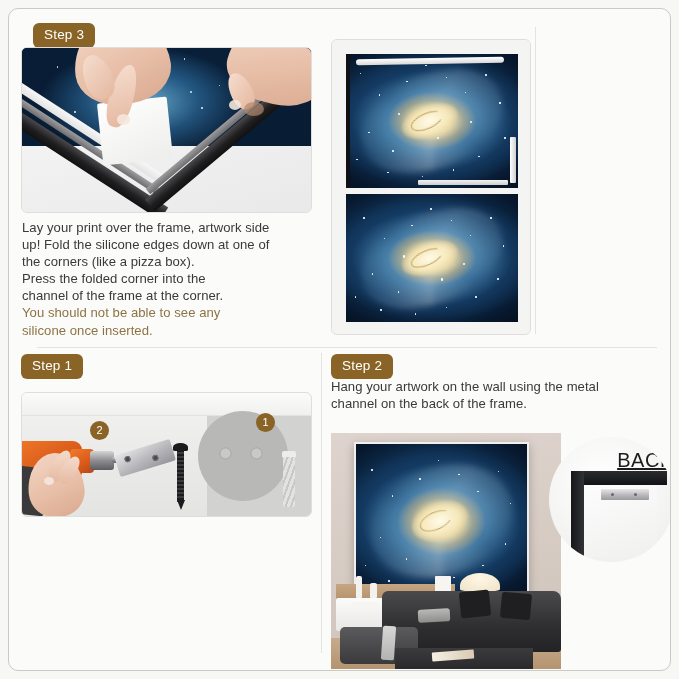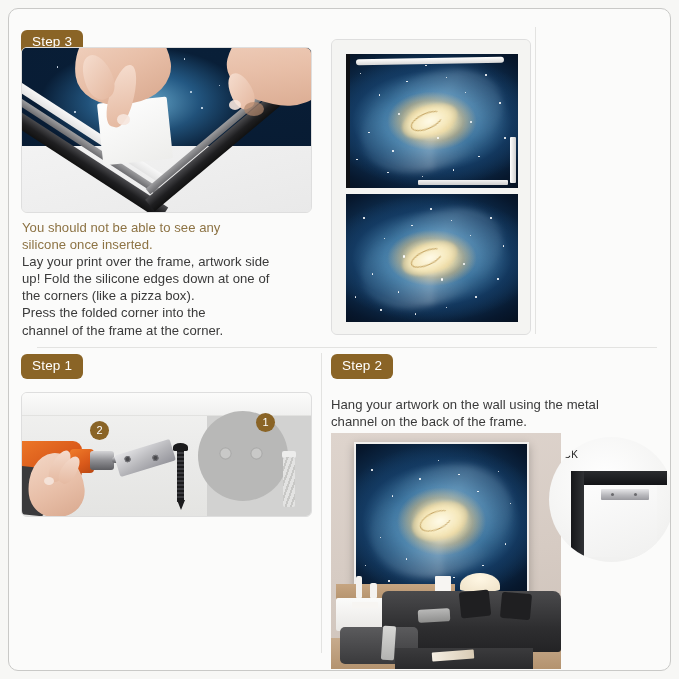--- a/index.html
+++ b/index.html
@@ -289,42 +289,42 @@
   }
 
   #s5-back {
     position:absolute; left:540px; top:428px; width:125px; height:125px;
     border-radius:50%;
     background: radial-gradient(circle at 45% 35%, #ffffff 0%, #f4f4f3 60%, #ebebea 100%);
     overflow:hidden;
   }
   .back-label {
     position:absolute; left:0; top:12px; width:100%;
-    text-align:left; color:#1d1d1d; font-size:10px;
-    letter-spacing:.6px; font-family:"Liberation Sans", sans-serif;
+    text-align:right; color:#1d1d1d; font-size:20px;
+    letter-spacing:.6px; font-family:"Liberation Sans", sans-serif;text-decoration:underline;
   }
   .back-frame-v { position:absolute; background: linear-gradient(90deg,#16171a,#303235); }
   .back-frame-h { position:absolute; background: linear-gradient(180deg,#2a2c2f,#121316); }
   .back-panel { position:absolute; background: linear-gradient(160deg,#fdfdfd,#f0f0ef); }
   .back-channel {
     position:absolute;
     background: linear-gradient(180deg,#e7e7e9,#b9b9bd 55%,#9a9a9f);
     border-radius:1px;
   }
   .back-channel .s { position:absolute; width:3px;height:3px;border-radius:50%;background:#6a6a6e; }
 
   
   .tb { position:absolute; }
 </style>
 </head>
 <body>
 
 <div id="page">
 
-  <div class="tb" style="left:12px; top:14px;margin-top:7px;">
+  <div class="tb" style="left:24px; top:14px;">
     <span class="step-badge">Step 3</span>
   </div>
 
   <div id="s3-photo" class="photo">
     <div class="fc-bg"></div>
     <div class="fc-galaxy">
       <div class="fc-stars">
         <i style="left:12%;top:22%"></i>
           <i style="left:26%;top:9%"></i>
         <i style="left:41%;top:31%"></i>
@@ -360,27 +360,27 @@
     <div class="finger" style="left:62px; top:6px; width:28px; height:46px; transform:rotate(-22deg);"></div>
 
     <div class="hand" style="left:206px; top:-26px; width:100px; height:82px; transform:rotate(14deg);"></div>
     <div class="finger" style="left:208px; top:24px; width:22px; height:38px; transform:rotate(-26deg);"></div>
     <div class="nail" style="left:207px; top:52px; width:12px; height:10px;"></div>
     <div style="position:absolute;left:222px;top:54px;width:20px;height:14px;
                 background:#b2876c;border-radius:50%;opacity:.7;"></div>
   </div>
 
   <div class="tb" style="left:13px; top:210px; width:290px;">
-    <div class="copy accent">You should not be able to see any
-silicone once inserted.</div>
     <div class="copy">Lay your print over the frame, artwork side
 up! Fold the silicone edges down at one of
 the corners (like a pizza box).
 Press the folded corner into the
 channel of the frame at the corner.</div>
+    <div class="copy accent">You should not be able to see any
+silicone once inserted.</div>
   </div>
 
   <div id="s3-mid" class="photo">
     <div style="position:absolute;inset:0;background:#f4f4f2;"></div>
 
     <div class="gal-card" style="top:14px; height:134px;">
       <div class="galaxy">
         <div class="swirl"></div>
         <div class="core"></div>
         <div class="hook"></div>
@@ -491,21 +491,21 @@
 
     <div class="num-badge" style="left:68px; top:28px;">2</div>
     <div class="num-badge" style="left:234px; top:20px;">1</div>
   </div>
 
 
   <div class="tb" style="left:322px; top:345px;">
     <span class="step-badge">Step 2</span>
   </div>
 
-  <div class="tb" style="left:322px; top:387px; width:320px;">
+  <div class="tb" style="left:322px; top:369px; width:320px;">
     <div class="copy">Hang your artwork on the wall using the metal
 channel on the back of the frame.</div>
   </div>
 
   <div id="s5-room" class="photo-plain">
     <div class="room-wall"></div>
     <div class="room-floor"></div>
 
     <div class="room-art">
       <div class="galaxy">

